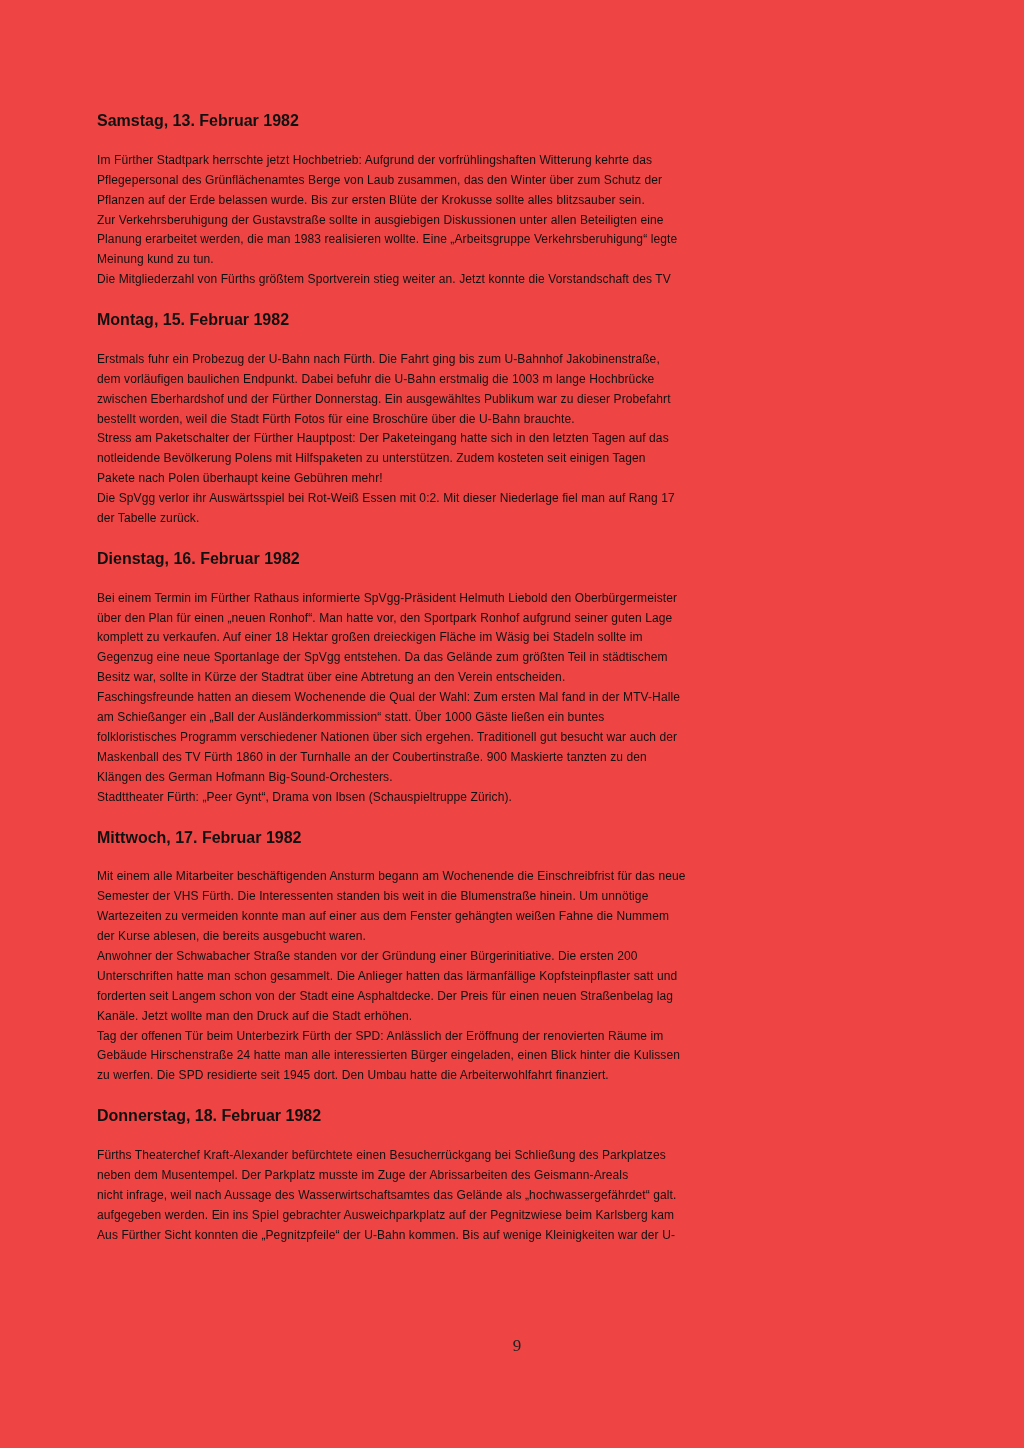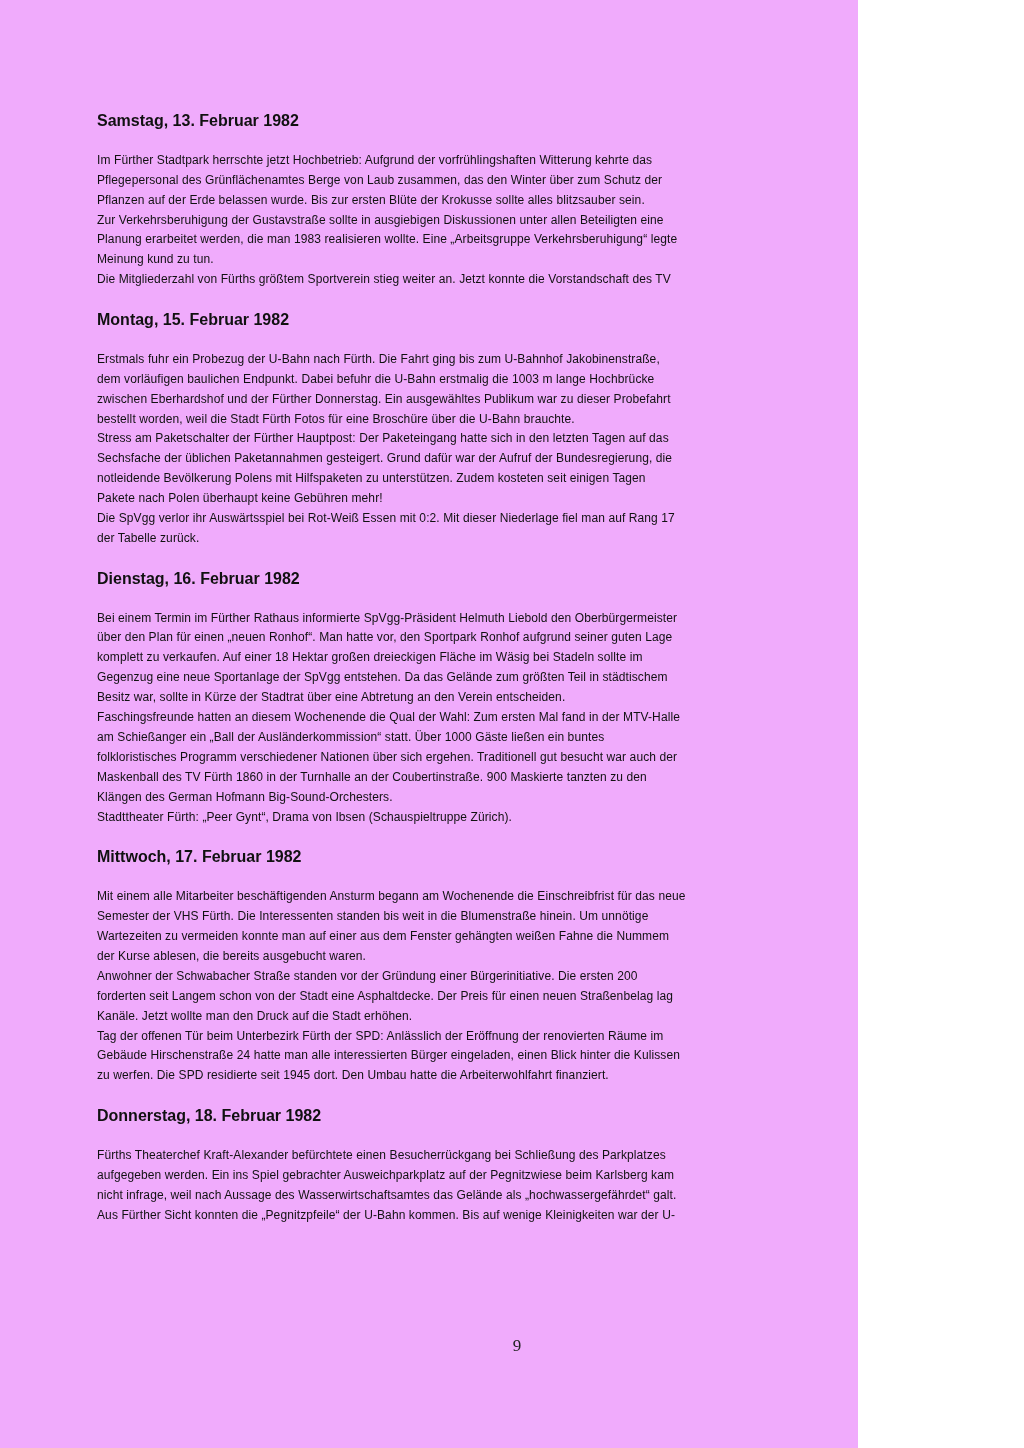--- a/index.html
+++ b/index.html
@@ -2,23 +2,23 @@
 <html lang="de"><head>
 <meta charset="utf-8">
 <style>
   html, body {
     margin: 0;
     padding: 0;
     background: #ffffff;
   }
   .page {
     position: relative;
-    width: 858px;
+    width: 1024px;
     height: 1448px;
-    background: #f0abfc;
+    background: #ef4444;
     overflow: hidden;
     color: #111111;
     font-family: "Liberation Sans", "DejaVu Sans", sans-serif;
   }
   .content {
     position: absolute;
     top: 111px;
     left: 97px;
     width: 860px;
   }
@@ -64,21 +64,20 @@
         <div class="line">Meinung kund zu tun.</div>
         <div class="line">Die Mitgliederzahl von Fürths größtem Sportverein stieg weiter an. Jetzt konnte die Vorstandschaft des TV</div>
       </section>
       <section class="day-section">
         <div class="heading">Montag, 15. Februar 1982</div>
         <div class="line">Erstmals fuhr ein Probezug der U-Bahn nach Fürth. Die Fahrt ging bis zum U-Bahnhof Jakobinenstraße,</div>
         <div class="line">dem vorläufigen baulichen Endpunkt. Dabei befuhr die U-Bahn erstmalig die 1003 m lange Hochbrücke</div>
         <div class="line">zwischen Eberhardshof und der Fürther Donnerstag. Ein ausgewähltes Publikum war zu dieser Probefahrt</div>
         <div class="line">bestellt worden, weil die Stadt Fürth Fotos für eine Broschüre über die U-Bahn brauchte.</div>
         <div class="line">Stress am Paketschalter der Fürther Hauptpost: Der Paketeingang hatte sich in den letzten Tagen auf das</div>
-        <div class="line">Sechsfache der üblichen Paketannahmen gesteigert. Grund dafür war der Aufruf der Bundesregierung, die</div>
         <div class="line">notleidende Bevölkerung Polens mit Hilfspaketen zu unterstützen. Zudem kosteten seit einigen Tagen</div>
         <div class="line">Pakete nach Polen überhaupt keine Gebühren mehr!</div>
         <div class="line">Die SpVgg verlor ihr Auswärtsspiel bei Rot-Weiß Essen mit 0:2. Mit dieser Niederlage fiel man auf Rang 17</div>
         <div class="line">der Tabelle zurück.</div>
       </section>
       <section class="day-section">
         <div class="heading">Dienstag, 16. Februar 1982</div>
         <div class="line">Bei einem Termin im Fürther Rathaus informierte SpVgg-Präsident Helmuth Liebold den Oberbürgermeister</div>
         <div class="line">über den Plan für einen „neuen Ronhof“. Man hatte vor, den Sportpark Ronhof aufgrund seiner guten Lage</div>
         <div class="line">komplett zu verkaufen. Auf einer 18 Hektar großen dreieckigen Fläche im Wäsig bei Stadeln sollte im</div>
@@ -91,28 +90,30 @@
         <div class="line">Klängen des German Hofmann Big-Sound-Orchesters.</div>
         <div class="line">Stadttheater Fürth: „Peer Gynt“, Drama von Ibsen (Schauspieltruppe Zürich).</div>
       </section>
       <section class="day-section">
         <div class="heading">Mittwoch, 17. Februar 1982</div>
         <div class="line">Mit einem alle Mitarbeiter beschäftigenden Ansturm begann am Wochenende die Einschreibfrist für das neue</div>
         <div class="line">Semester der VHS Fürth. Die Interessenten standen bis weit in die Blumenstraße hinein. Um unnötige</div>
         <div class="line">Wartezeiten zu vermeiden konnte man auf einer aus dem Fenster gehängten weißen Fahne die Nummem</div>
         <div class="line">der Kurse ablesen, die bereits ausgebucht waren.</div>
         <div class="line">Anwohner der Schwabacher Straße standen vor der Gründung einer Bürgerinitiative. Die ersten 200</div>
+        <div class="line">Unterschriften hatte man schon gesammelt. Die Anlieger hatten das lärmanfällige Kopfsteinpflaster satt und</div>
         <div class="line">forderten seit Langem schon von der Stadt eine Asphaltdecke. Der Preis für einen neuen Straßenbelag lag</div>
         <div class="line">Kanäle. Jetzt wollte man den Druck auf die Stadt erhöhen.</div>
         <div class="line">Tag der offenen Tür beim Unterbezirk Fürth der SPD: Anlässlich der Eröffnung der renovierten Räume im</div>
         <div class="line">Gebäude Hirschenstraße 24 hatte man alle interessierten Bürger eingeladen, einen Blick hinter die Kulissen</div>
         <div class="line">zu werfen. Die SPD residierte seit 1945 dort. Den Umbau hatte die Arbeiterwohlfahrt finanziert.</div>
       </section>
       <section class="day-section">
         <div class="heading">Donnerstag, 18. Februar 1982</div>
         <div class="line">Fürths Theaterchef Kraft-Alexander befürchtete einen Besucherrückgang bei Schließung des Parkplatzes</div>
+        <div class="line">neben dem Musentempel. Der Parkplatz musste im Zuge der Abrissarbeiten des Geismann-Areals</div>
+        <div class="line">nicht infrage, weil nach Aussage des Wasserwirtschaftsamtes das Gelände als „hochwassergefährdet“ galt.</div>
         <div class="line">aufgegeben werden. Ein ins Spiel gebrachter Ausweichparkplatz auf der Pegnitzwiese beim Karlsberg kam</div>
-        <div class="line">nicht infrage, weil nach Aussage des Wasserwirtschaftsamtes das Gelände als „hochwassergefährdet“ galt.</div>
         <div class="line">Aus Fürther Sicht konnten die „Pegnitzpfeile“ der U-Bahn kommen. Bis auf wenige Kleinigkeiten war der U-</div>
       </section>
     </div>
   <div class="footer">9</div>
 </div>
 
 </body></html>

